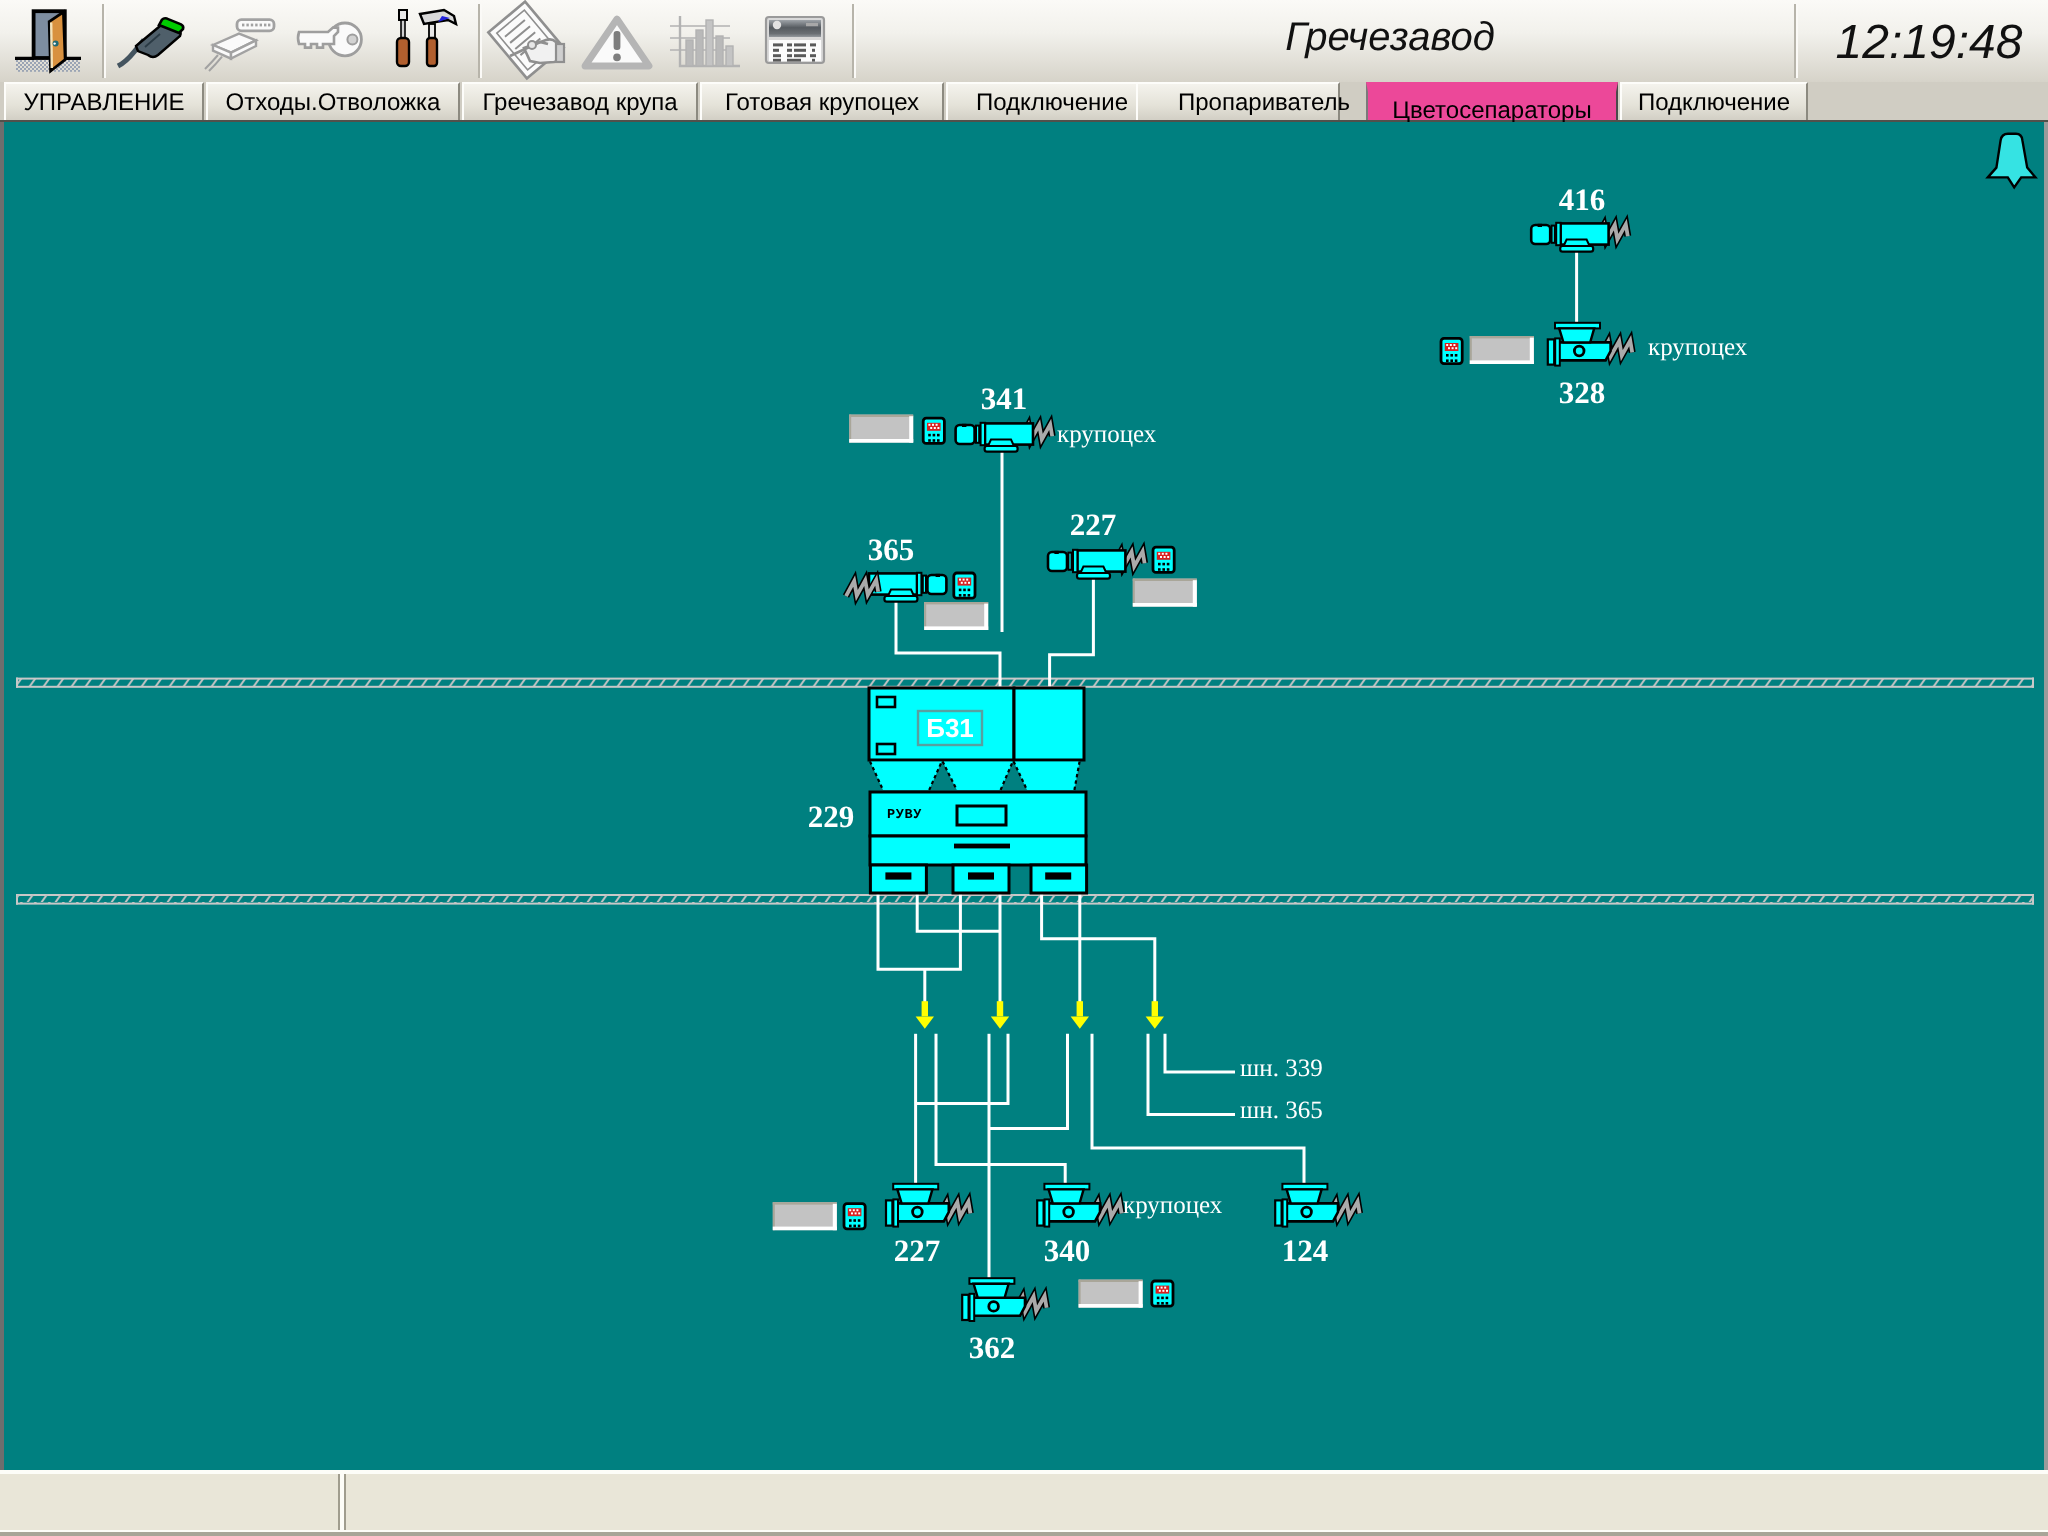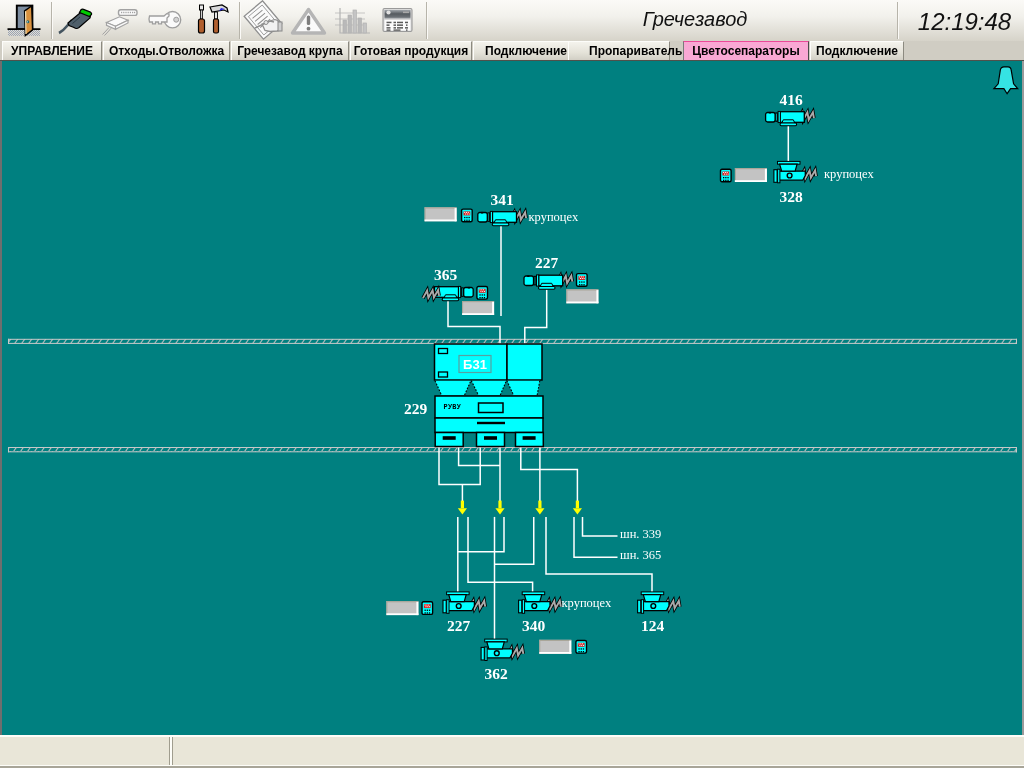--- a/index.html
+++ b/index.html
@@ -15,23 +15,23 @@
     font-style:italic;font-size:20px;color:#111;}
   #clock{position:absolute;top:8px;left:907px;width:115px;text-align:center;
     font-style:italic;font-size:24px;color:#111;}
   
   #tabrow{left:0;top:41px;width:1024px;height:19px;background:#d0cdc3;
     border-bottom:1px solid #50514b;box-sizing:content-box;}
   .tab{position:absolute;top:0;height:19px;box-sizing:border-box;
     background:linear-gradient(#f4f3ed,#e4e2d8 60%,#d2cfc5);
     border-left:1px solid #fdfdfa;border-top:1px solid #fdfdfa;
     border-right:1px solid #8c8a80;
-    font-weight:bold;font-size:12px;color:#000;text-align:center;line-height:18px;
+    font-weight:normal;font-size:12px;color:#000;text-align:center;line-height:18px;
     white-space:nowrap;}
-  .tab.sel{background:#f9a8d4;border-left:1px solid #7a7a7a;border-top:1px solid #ec4899;border-right:1px solid #4a4a4a;}
+  .tab.sel{background:#ec4899;border-left:1px solid #7a7a7a;border-top:5px solid #ec4899;border-right:1px solid #4a4a4a;}
   
   #canvas{left:0;top:61px;width:1024px;height:674px;background:#008080;}
   
   #status{left:0;top:735px;width:1024px;height:33px;background:#fdfdf8;}
   .panel{position:absolute;top:2px;height:28px;background:#e9e6d8;}
 </style>
 </head>
 <body>
 <div id="root">
   <div id="toolbar" class="abs">
@@ -156,21 +156,21 @@
     <div class="vsep" style="left:239px"></div>
     <div class="vsep" style="left:426px"></div>
     <div class="vsep" style="left:897px"></div>
     <div id="title">Гречезавод</div>
     <div id="clock">12:19:48</div>
   </div>
   <div id="tabrow" class="abs">
     <div class="tab" style="left:2px;width:100px;">УПРАВЛЕНИЕ</div>
     <div class="tab" style="left:103px;width:127px;">Отходы.Отволожка</div>
     <div class="tab" style="left:231px;width:118px;">Гречезавод крупа</div>
-    <div class="tab" style="left:350px;width:122px;">Готовая продукция</div>
+    <div class="tab" style="left:350px;width:122px;">Готовая крупоцех</div>
     <div class="tab" style="left:473px;width:106px;">Подключение</div>
     <div class="tab" style="left:568px;width:102px;padding-left:20px;">Пропариватель</div>
     <div class="tab sel" style="left:683px;width:126px;">Цветосепараторы</div>
     <div class="tab" style="left:810px;width:94px;">Подключение</div>
   </div>
   <div id="canvas" class="abs">
     <div class="abs" style="left:0;top:0;width:2px;height:674px;background:#6e6e6e"></div>
     <div class="abs" style="left:1022px;top:0;width:2px;height:674px;background:#9a9a9a"></div>
     <svg id="cv" class="abs" style="left:0;top:0" width="1024" height="674" viewBox="0 61 1024 674">
       <defs>

